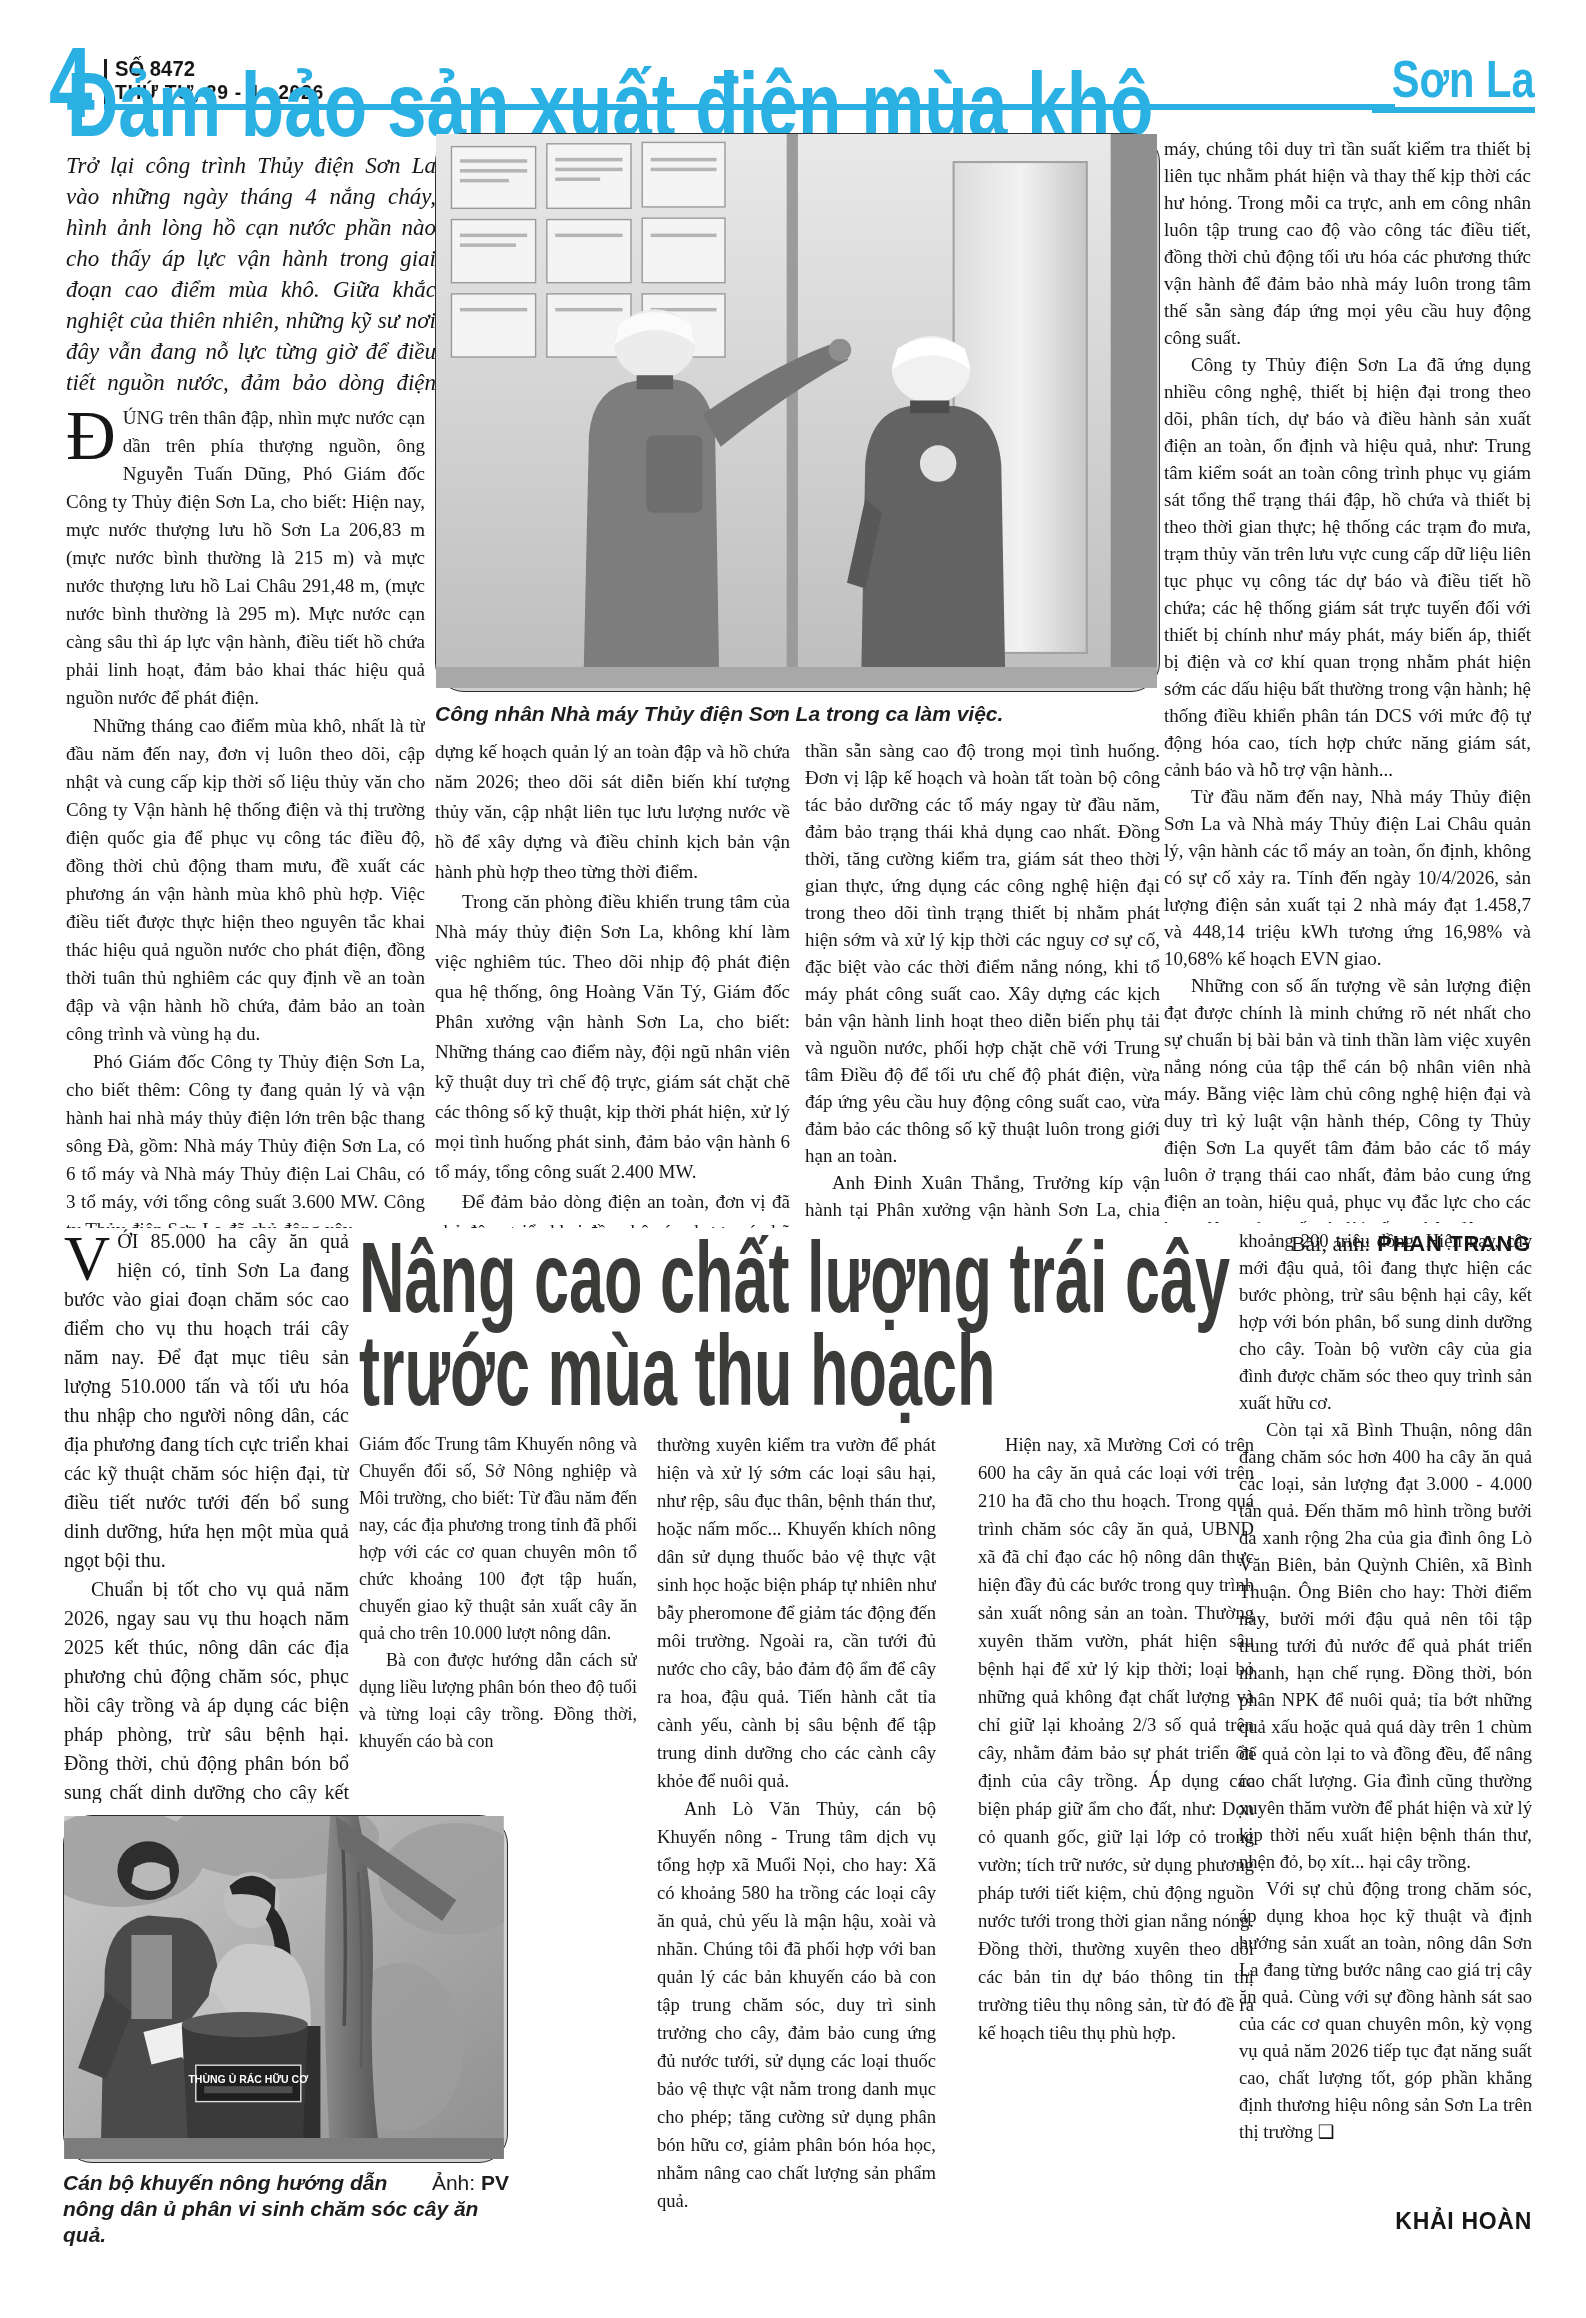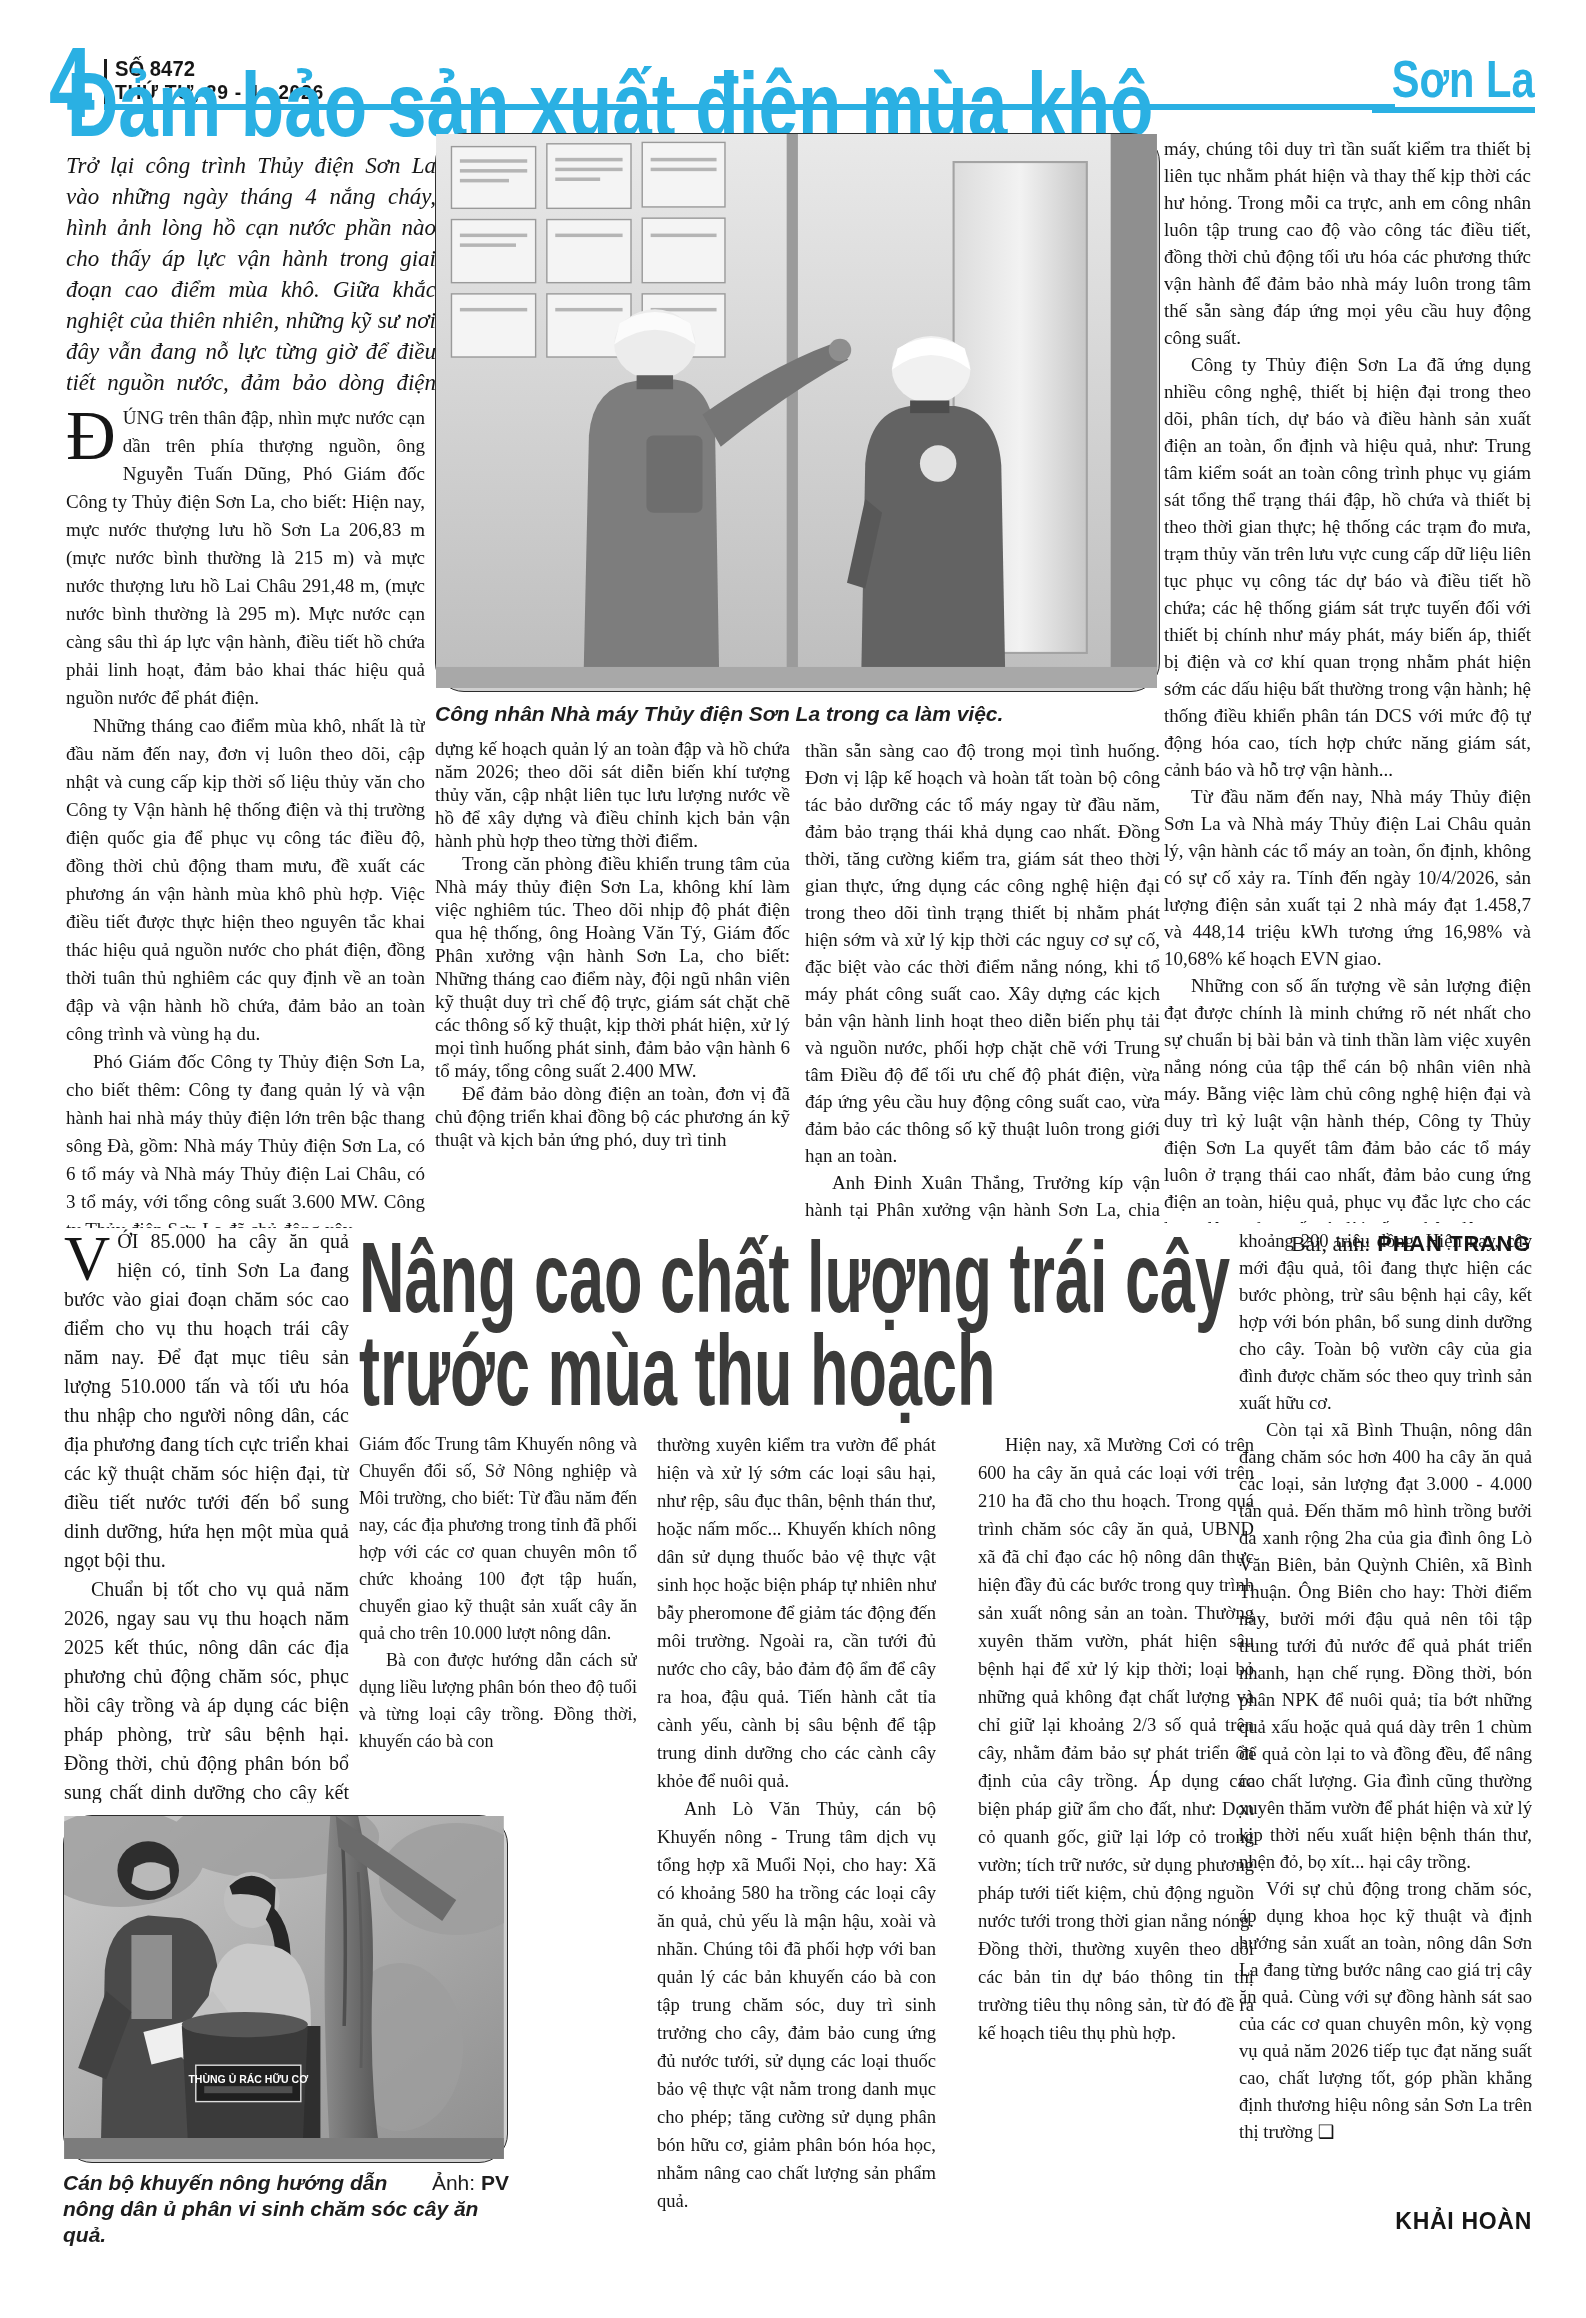--- a/index.html
+++ b/index.html
@@ -30,21 +30,21 @@
   .masthead-rule{right:52px;top:107px;width:163px;height:5.6px;background:var(--accent,#2ab0e3);}
 
   
   .a1-headline{
     left:63px;top:64px;width:1093px;height:79px;color:var(--accent,#2ab0e3);
     font-weight:bold;font-size:90px;line-height:74px;white-space:nowrap;
   }
   .a1-headline .squeeze{display:inline-block;transform:scaleX(.79);transform-origin:left top;}
   .lede{left:66px;top:150px;width:370px;height:250px;font-style:italic;font-size:23px;line-height:31px;}
   .a1c1{left:66px;top:404px;width:359px;height:824px;font-size:19px;line-height:28px;}
-  .a1c2{left:435px;top:737px;width:355px;height:491px;font-size:19px;line-height:23px;}
+  .a1c2{left:435px;top:737px;width:355px;height:491px;font-size:19px;line-height:30px;}
   .a1c3{left:805px;top:737px;width:355px;height:491px;font-size:19px;line-height:27px;}
   .a1c4{left:1164px;top:135px;width:367px;height:1088px;font-size:19px;line-height:27px;}
   .dropcap{float:left;font-size:69px;line-height:53px;padding:5.6px 7px 0 0;}
   .byline{font-size:22px;text-align:right;}
   .byline .b-name{font-family:"Liberation Sans",sans-serif;font-weight:bold;letter-spacing:0.7px;margin-left:7px;}
   .byline1{left:1164px;top:1231px;width:367px;}
 
   figure{margin:0;border-radius:29px;}
   .photo{border:1.4px solid #2c2c2c;background:#cfcfcf;}
   .photo1{left:435px;top:133px;width:723px;height:557px;}

